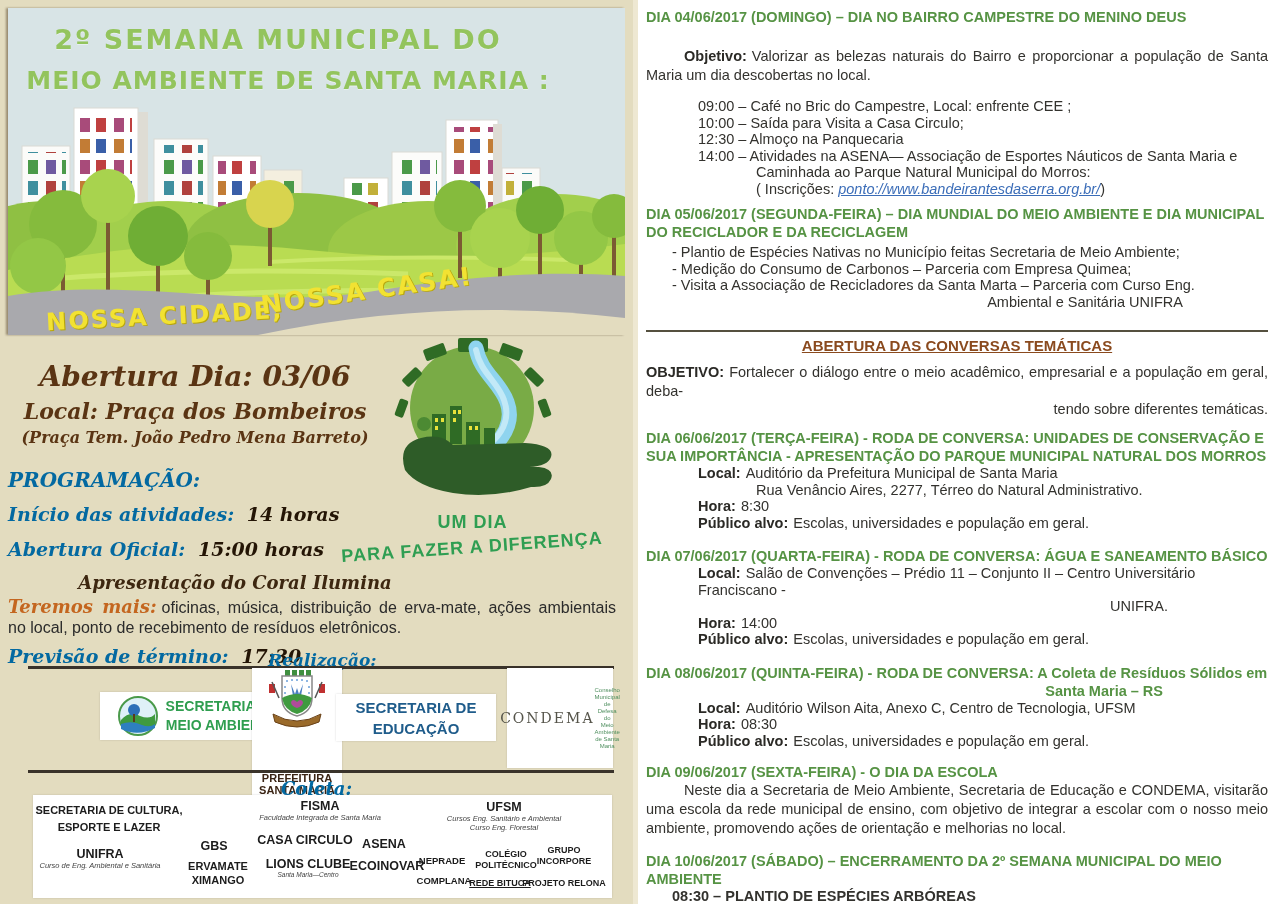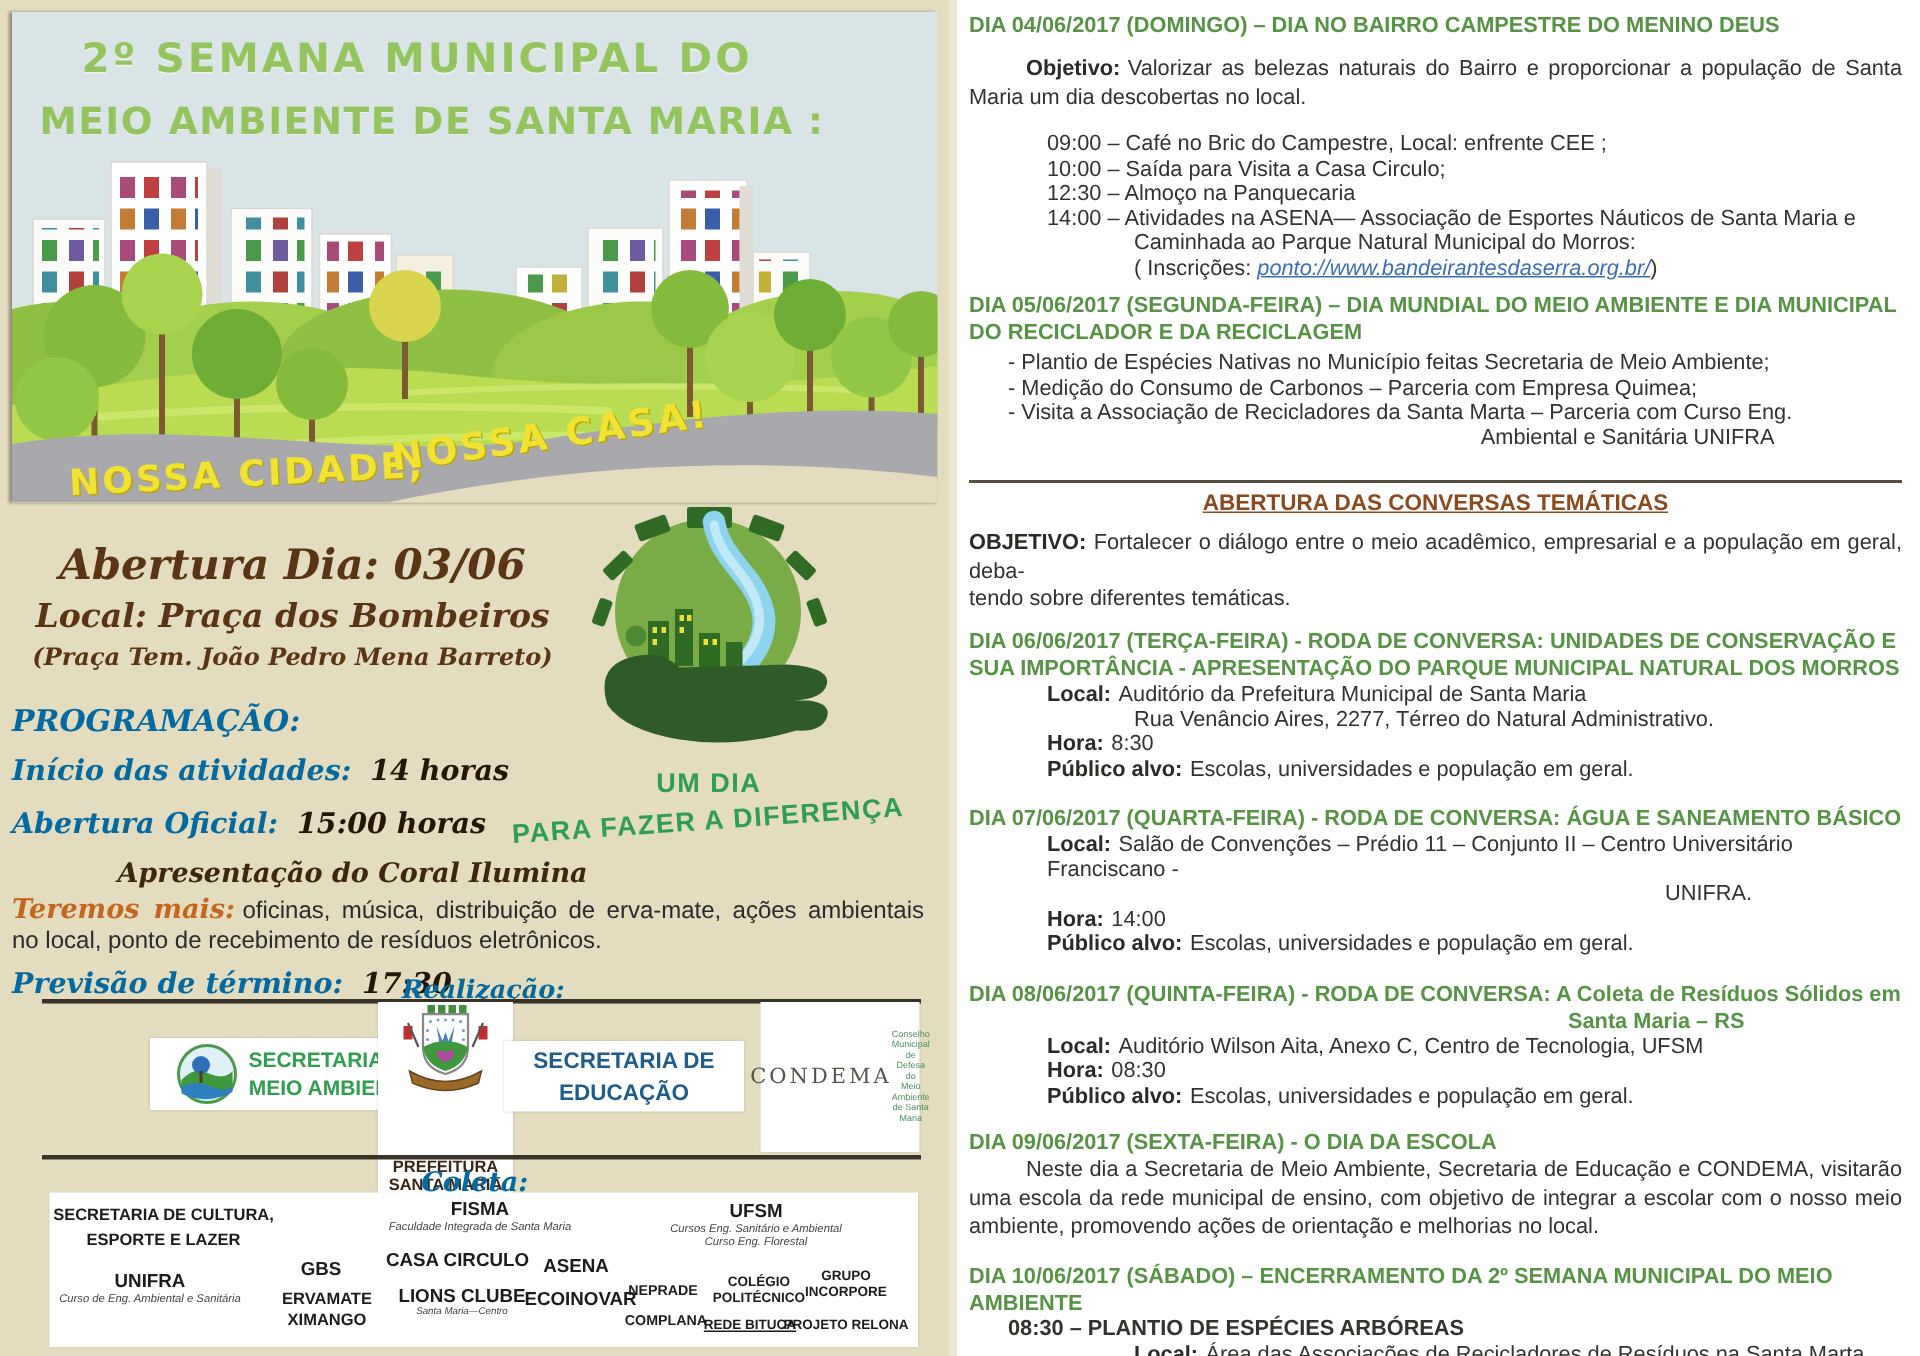--- a/index.html
+++ b/index.html
@@ -383,21 +383,21 @@
     </div>
     <div class="supporter" style="left:531px;top:83px;font-size:9px;">
       <div>PROJETO RELONA</div>
     </div>
   </div>
 </div>
 
 <div class="right-panel">
 
   <div class="rp-h">DIA 04/06/2017 (DOMINGO) – DIA NO BAIRRO CAMPESTRE DO MENINO DEUS</div>
-  <div class="jpara tind" style="margin-top:11px;">
+  <div class="jpara tind" style="margin-top:21px;">
     <span class="lbl">Objetivo:</span><span>Valorizar as belezas naturais do Bairro e proporcionar a população de Santa Maria um dia descobertas no local.</span>
   </div>
   <div style="margin-top:13px;">
     <div class="ind1 item">09:00 – Café no Bric do Campestre, Local: enfrente CEE ;</div>
     <div class="ind1 item">10:00 – Saída para Visita a Casa Circulo;</div>
     <div class="ind1 item">12:30 – Almoço na Panquecaria</div>
     <div class="ind1 item">14:00 – Atividades na ASENA— Associação de Esportes Náuticos de Santa Maria  e</div>
     <div class="ind2 item">Caminhada ao Parque Natural Municipal do Morros:</div>
     <div class="ind2 item">
       <span>( Inscrições:</span>
@@ -411,21 +411,21 @@
     <div class="ind3 item">- Medição do Consumo de Carbonos – Parceria com Empresa Quimea;</div>
     <div class="ind3 item">- Visita a Associação de Recicladores da Santa Marta – Parceria com Curso Eng.</div>
     <div class="right-align item" style="padding-right:85px;">Ambiental e Sanitária  UNIFRA</div>
   </div>
 
   <hr class="divider">
   <div class="center-h">ABERTURA DAS CONVERSAS TEMÁTICAS</div>
   <div class="jpara" style="margin-top:9px;">
     <span class="lbl">OBJETIVO:</span><span>Fortalecer o diálogo entre o meio acadêmico, empresarial e a população em geral, deba-</span>
   </div>
-  <div style="text-align:left;">tendo sobre diferentes temáticas.</div>
+  <div style="text-align:right;">tendo sobre diferentes temáticas.</div>
 
   <div class="rp-h" style="margin-top:12px;">DIA 06/06/2017 (TERÇA-FEIRA) - RODA DE CONVERSA: UNIDADES DE CONSERVAÇÃO E SUA IMPORTÂNCIA  - APRESENTAÇÃO DO PARQUE MUNICIPAL NATURAL DOS MORROS</div>
   <div class="ind1 item">
     <span class="lbl">Local:</span><span>Auditório da Prefeitura Municipal de Santa Maria</span>
   </div>
   <div class="ind2 item">Rua Venâncio Aires, 2277, Térreo do Natural Administrativo.</div>
   <div class="ind1 item">
     <span class="lbl">Hora:</span><span>8:30</span>
   </div>
   <div class="ind1 item">

